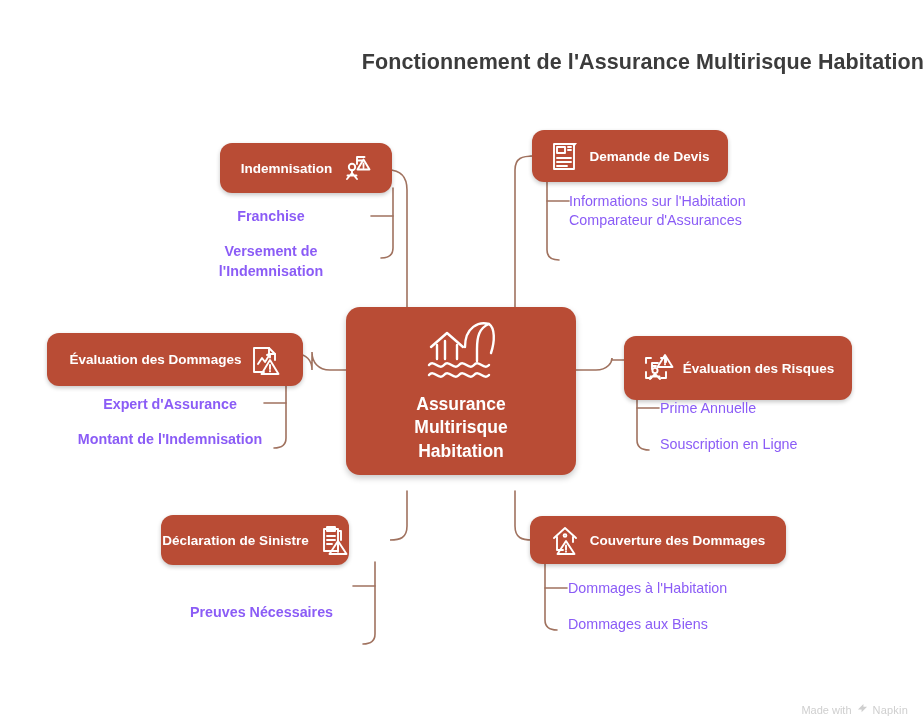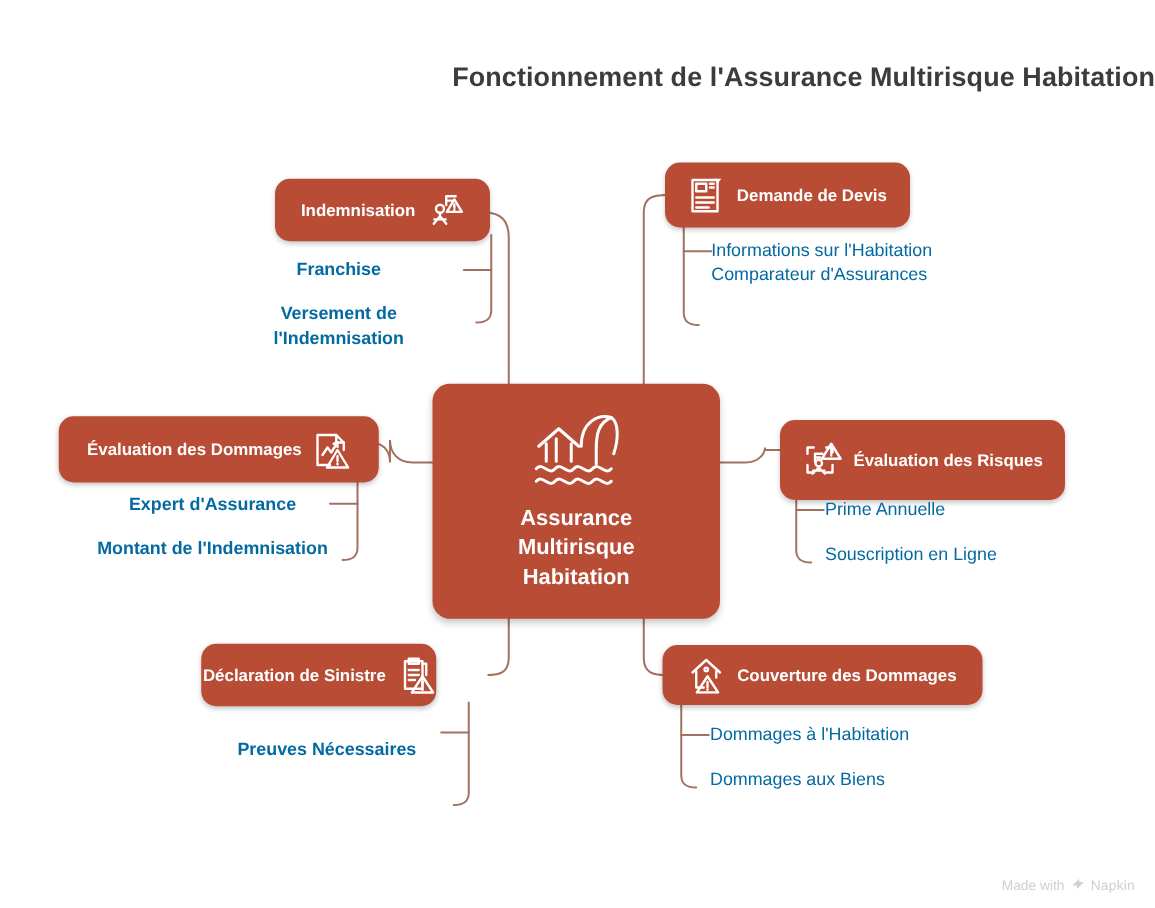--- a/index.html
+++ b/index.html
@@ -30,32 +30,32 @@
   }
   .node .lbl{
     color:#ffffff;font-weight:bold;font-size:13.5px;white-space:nowrap;
   }
   .node .ico{display:block;line-height:0;}
   .node.ico-right .ico{margin-left:9px;}
   .node.ico-left .ico{margin-right:9px;}
 
   
   .center-node{
-    left:346px;top:307px;width:230px;height:188px;
+    left:346px;top:307px;width:230px;height:168px;
     border-radius:14px;flex-direction:column;
     box-shadow:0 3px 6px rgba(0,0,0,.22);
   }
   .center-node .ctitle{
     color:#fff;font-weight:bold;font-size:17.5px;line-height:1.32;
     text-align:center;margin-top:12px;
   }
 
   
   .sub{
-    position:absolute;font-size:14.3px;color:#0369a1;line-height:1.35;
+    position:absolute;font-size:14.3px;color:#8b5cf6;line-height:1.35;
   }
   .sub.r{text-align:center;font-weight:bold;}
   .sub.l{text-align:left;}
 
   .watermark{
     position:absolute;right:16px;bottom:10px;
     font-size:11px;color:#cfcfcf;
     display:flex;align-items:center;gap:5px;
   }
   .watermark .nk{letter-spacing:.2px;}
@@ -197,21 +197,21 @@
         <path d="M6,5 L20,5 L20,27 L6,27 Z"></path>
         <path d="M9,3 L17,3 L17,7 L9,7 Z"></path>
         <path d="M9,12 L17,12 M9,16 L17,16 M9,20 L14,20"></path>
         <path d="M20,7 L23,7 L23,16"></path>
         <path d="M20,17 L28.5,30 L11.5,30 Z"></path>
         <path d="M20,21.5 L20,25.5 M20,27.4 L20,27.8"></path>
       </svg>
     </span>
   </div>
   <div class="sub r" style="left:170px;top:575px;width:183px;">
-    <div style="margin-top:16px;">Preuves Nécessaires</div>
+    <div style="margin-top:28px;">Preuves Nécessaires</div>
   </div>
 
   <div class="node ico-left" style="left:530px;top:516px;width:256px;height:48px;">
     <span class="ico">
       <svg width="30" height="30" viewBox="0 0 30 30" fill="none" stroke="#ffffff" stroke-width="1.9" stroke-linecap="round" stroke-linejoin="round">
         <path d="M3,13 L14,3 L25,13"></path>
         <path d="M6,12 L6,25 L12,25 M22,12 L22,17"></path>
         <circle cx="14" cy="10.5" r="1.4"></circle>
         <path d="M15,16 L23.5,29 L6.5,29 Z"></path>
         <path d="M15,20.5 L15,24.5 M15,26.4 L15,26.8"></path>

